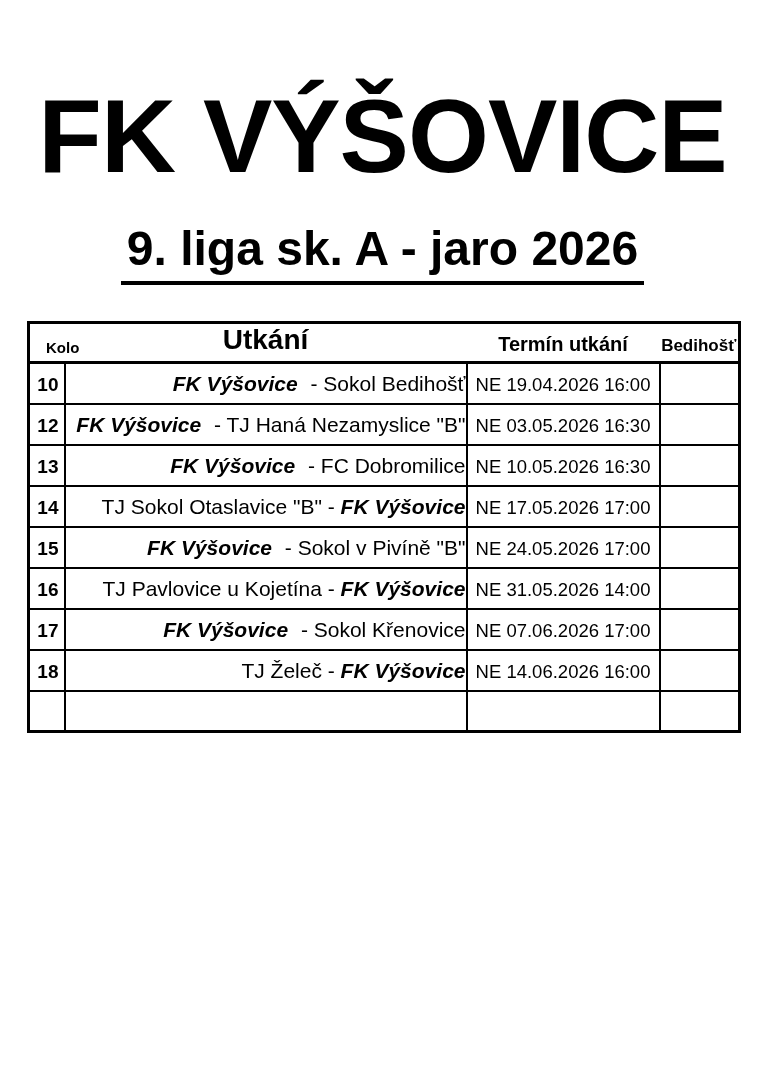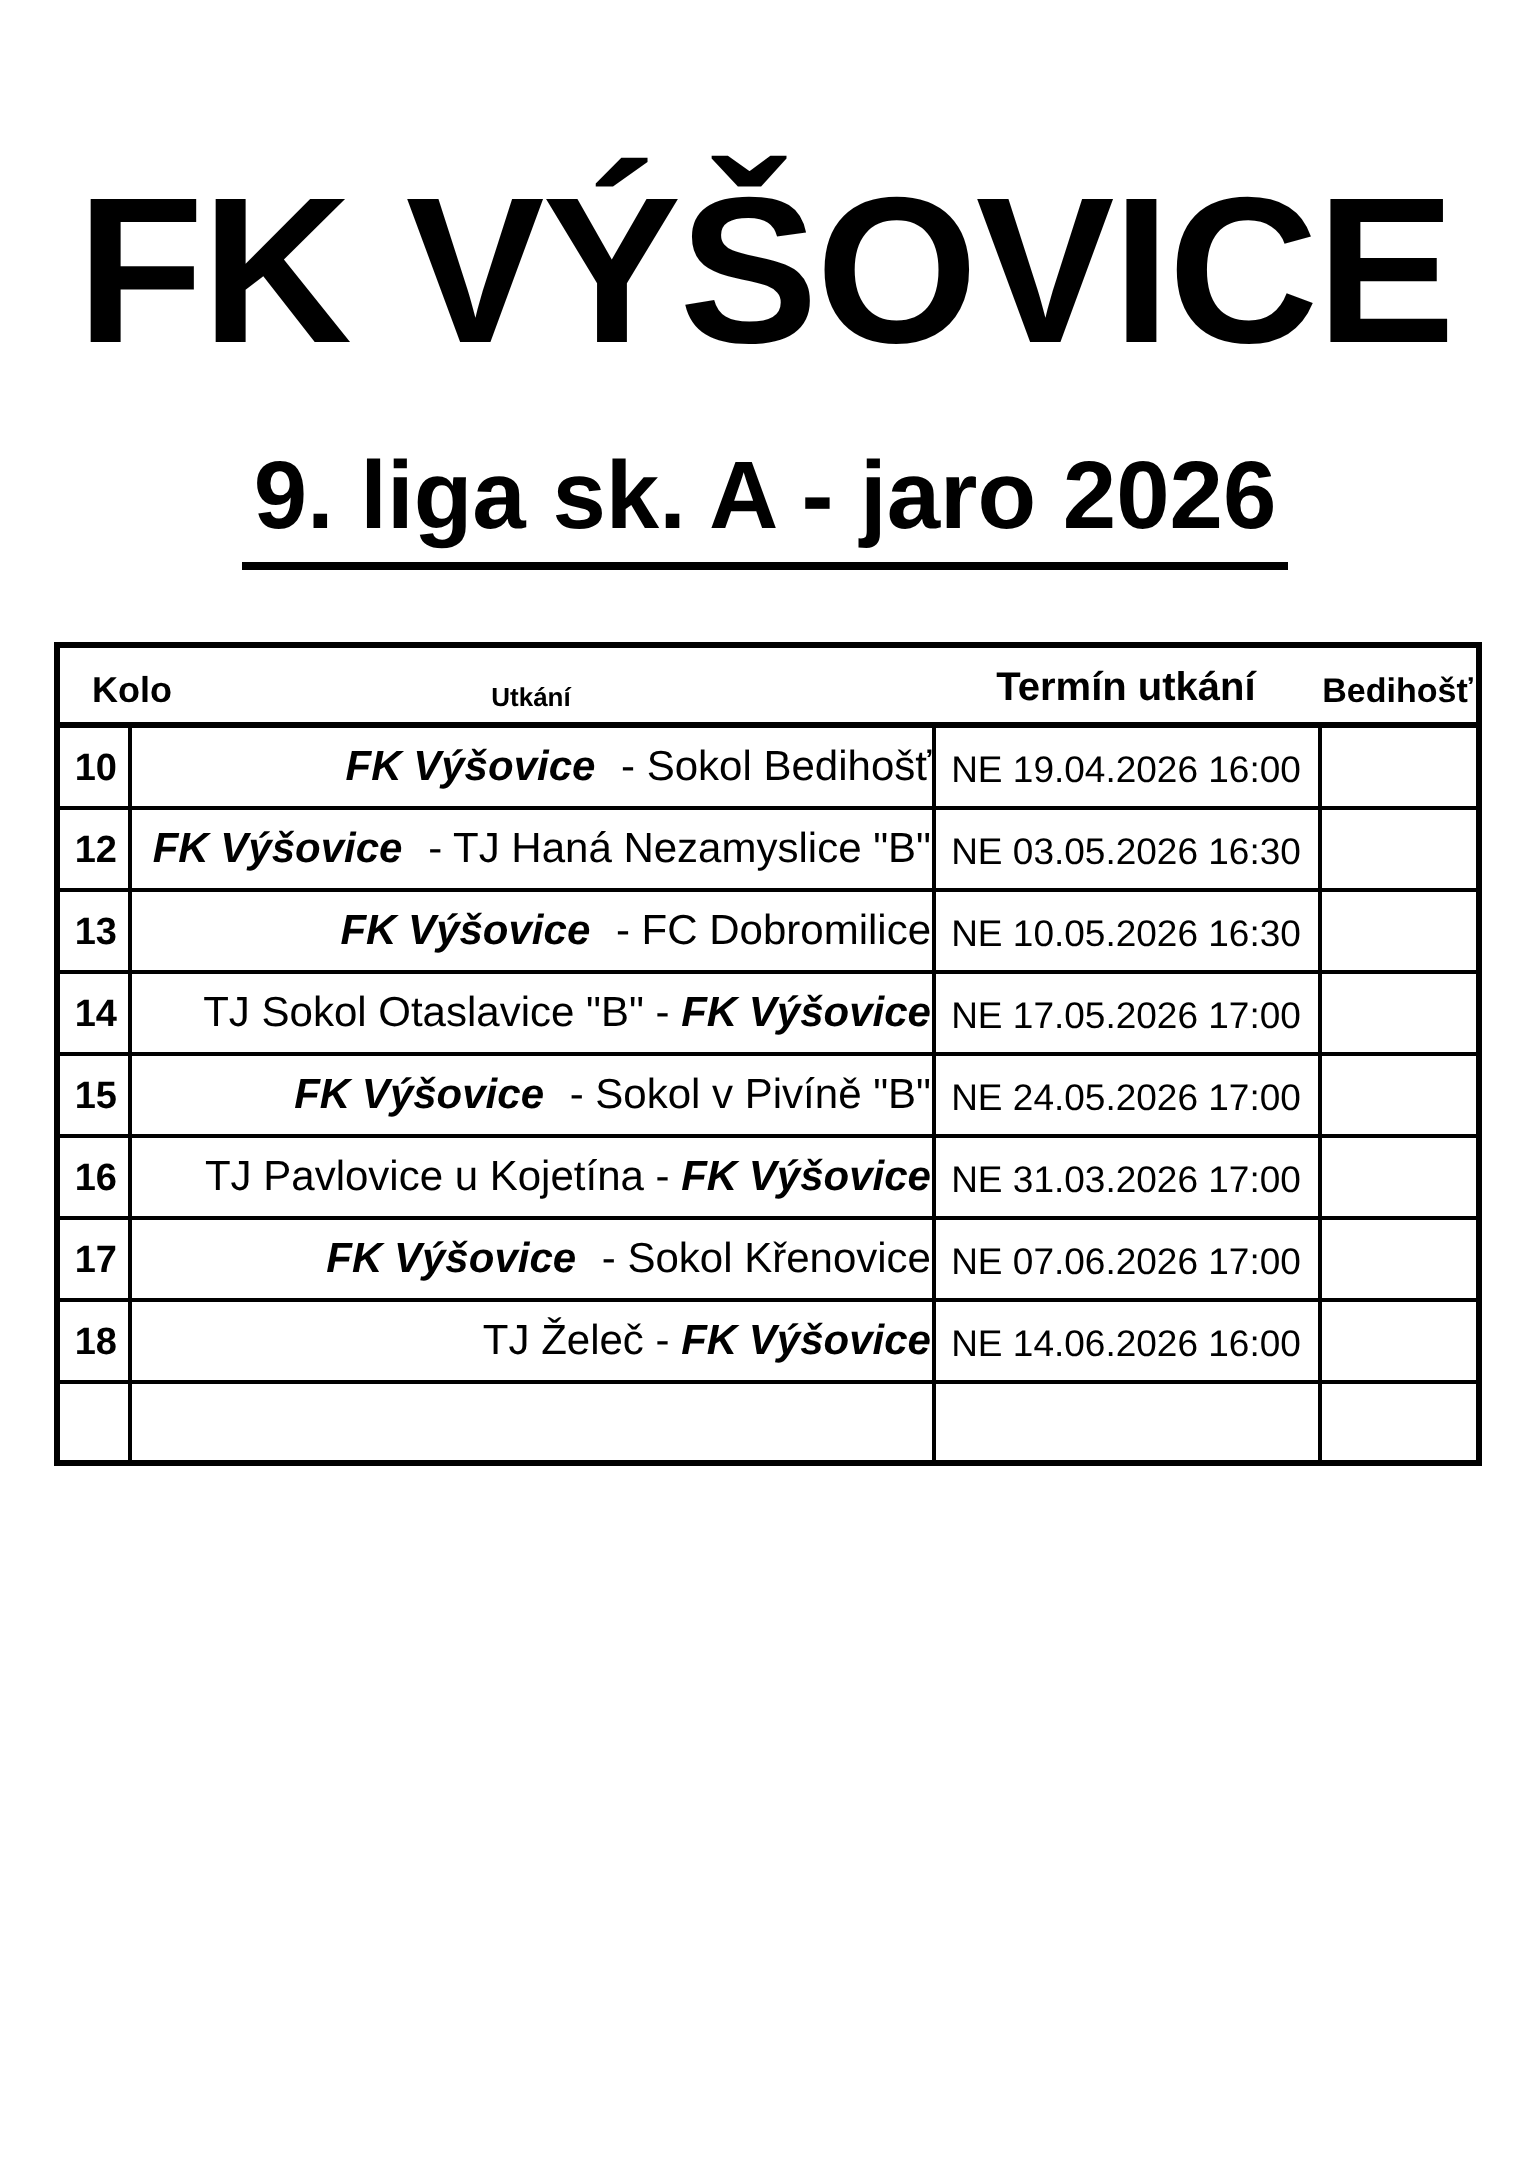--- a/index.html
+++ b/index.html
@@ -54,22 +54,22 @@
   col.col-vysledek { width: 80px;  }
 
   thead th {
     border-bottom: 3px solid #000;
     height: 40px;
     vertical-align: bottom;
     padding-bottom: 5px;
     font-weight: bold;
     white-space: nowrap;
   }
-  th.h-kolo     { font-size: 18px; text-align: left; padding-left: 16px; }
-  th.h-utkani   { font-size: 13px; text-align: center; }
+  th.h-kolo     { font-size: 15px; text-align: left; padding-left: 16px; }
+  th.h-utkani   { font-size: 28px; text-align: center; }
   th.h-termin   { font-size: 20px; text-align: center; }
   th.h-vysledek { font-size: 17px; text-align: center; }
 
   tbody td {
     border: 2px solid #000;
     height: 41px;
     vertical-align: bottom;
     padding-bottom: 7px;
     overflow: hidden;
   }
@@ -157,21 +157,21 @@
       <tr>
         <td class="c-kolo">15</td>
         <td class="c-match match-home"><span class="fkv">FK Výšovice</span><span> - Sokol v Pivíně "B"</span></td>
         <td class="c-termin">NE 24.05.2026 17:00</td>
         <td class="c-vysledek"></td>
       </tr>
 
       <tr>
         <td class="c-kolo">16</td>
         <td class="c-match match-away"><span>TJ Pavlovice u Kojetína - </span><span class="fkv">FK Výšovice</span></td>
-        <td class="c-termin">NE 31.03.2026 17:00</td>
+        <td class="c-termin">NE 31.05.2026 14:00</td>
         <td class="c-vysledek"></td>
       </tr>
 
       <tr>
         <td class="c-kolo">17</td>
         <td class="c-match match-home"><span class="fkv">FK Výšovice</span><span> - Sokol Křenovice</span></td>
         <td class="c-termin">NE 07.06.2026 17:00</td>
         <td class="c-vysledek"></td>
       </tr>
 

